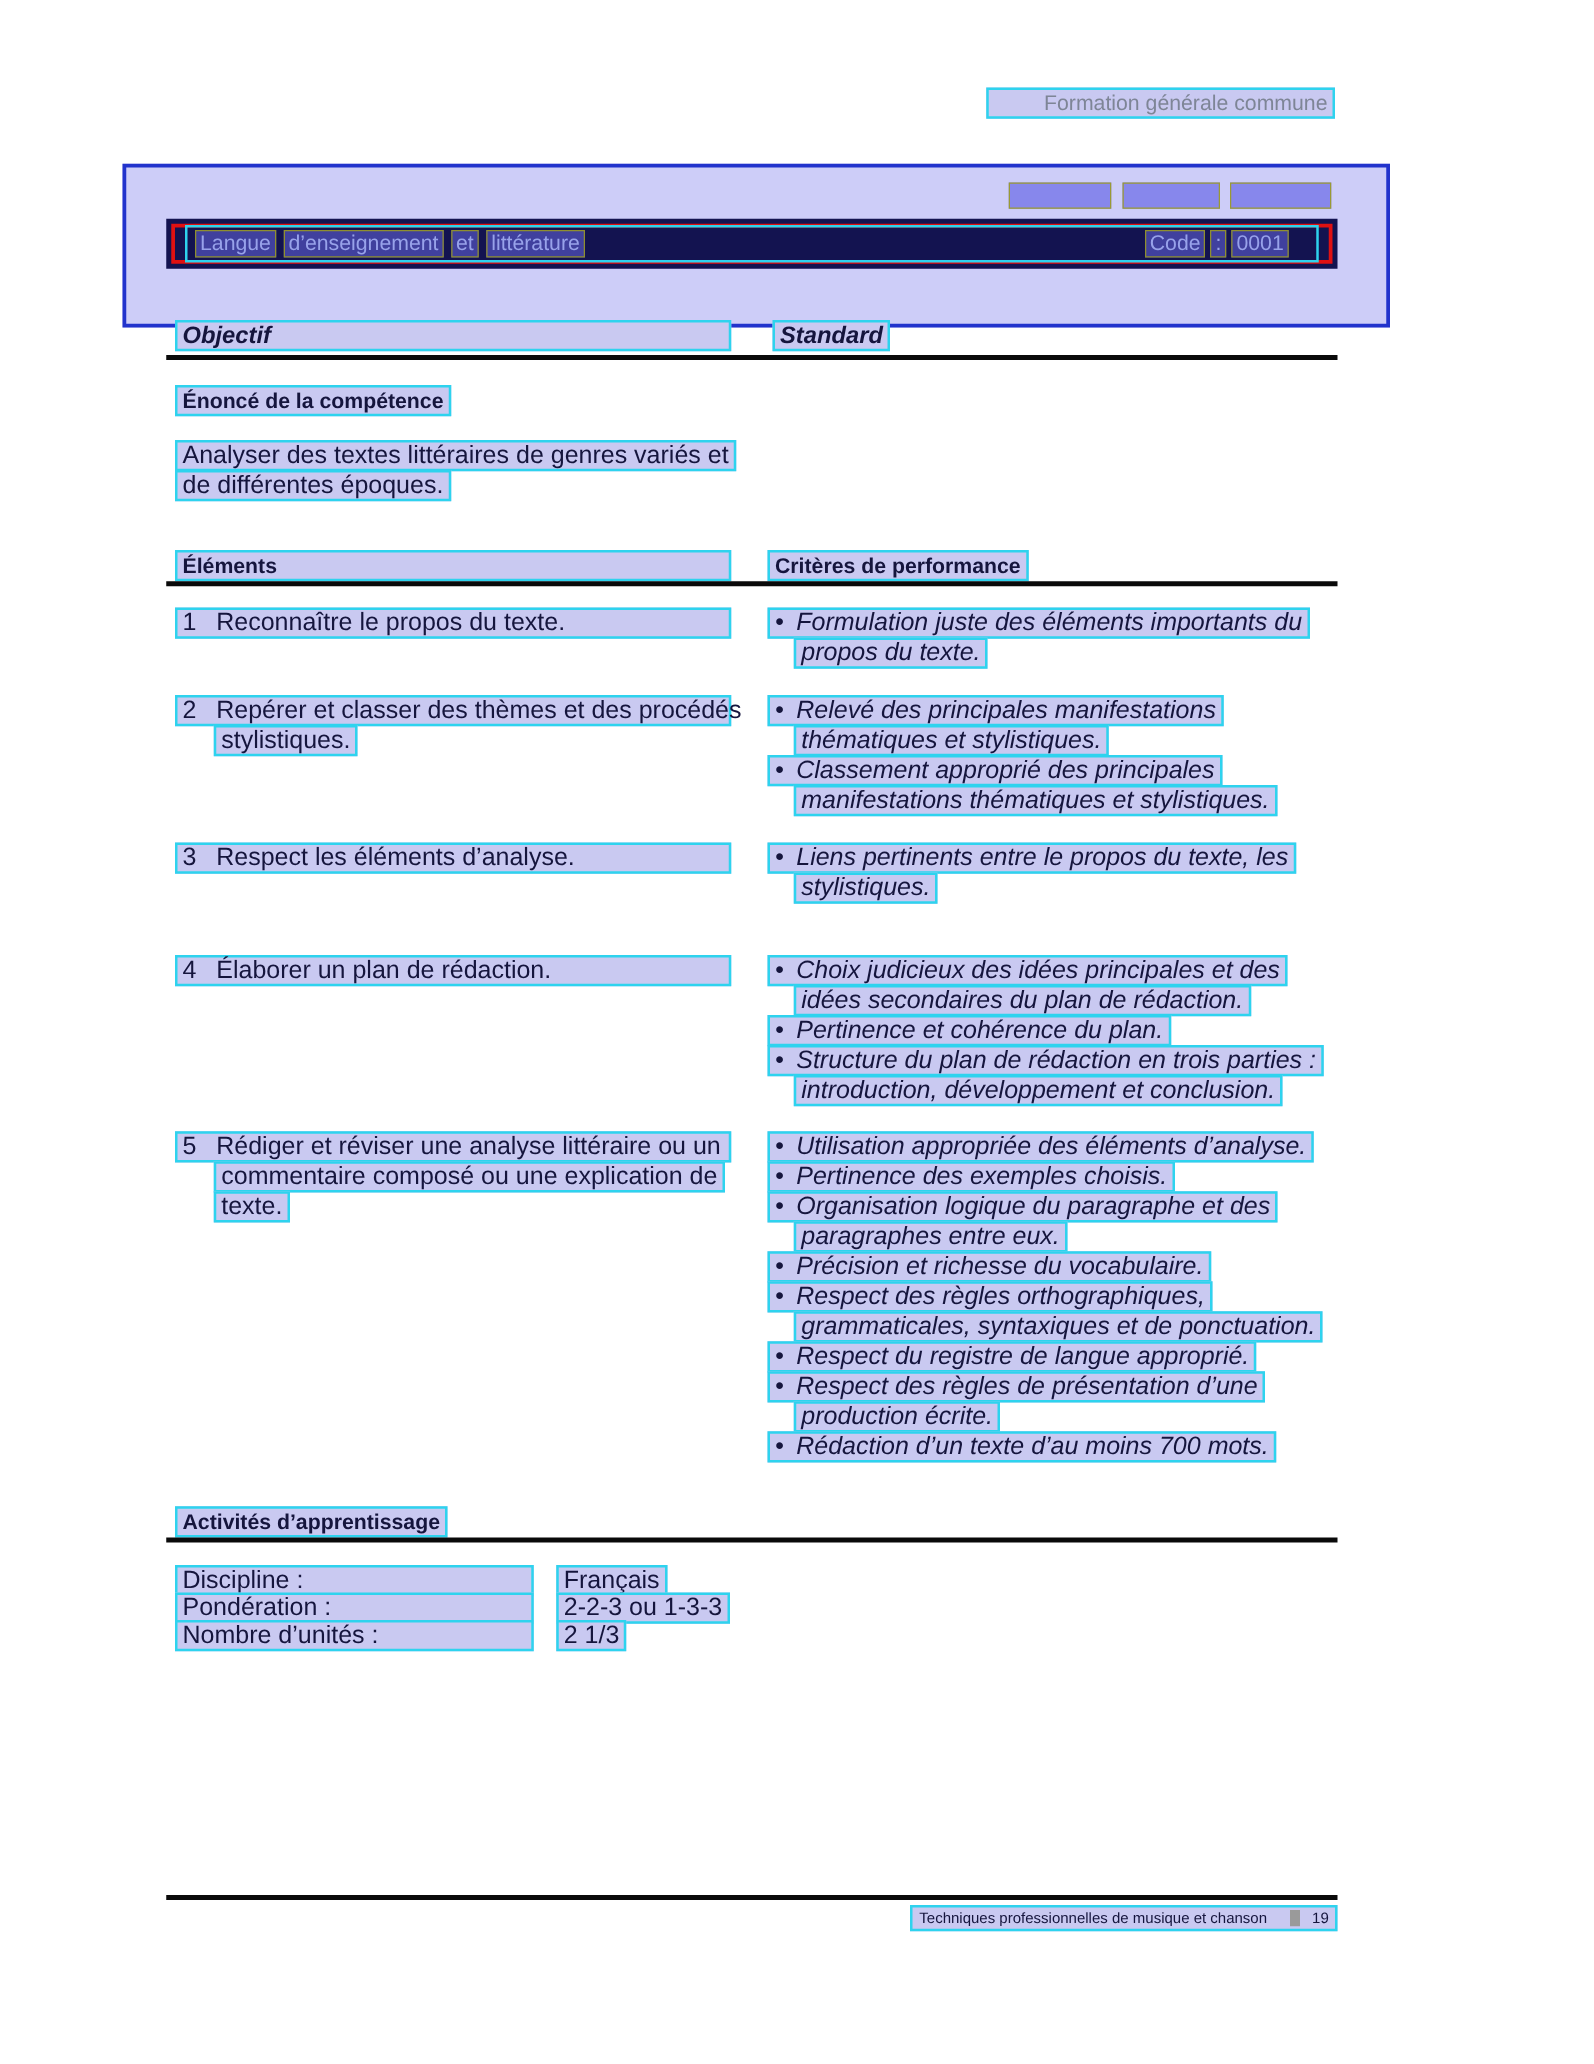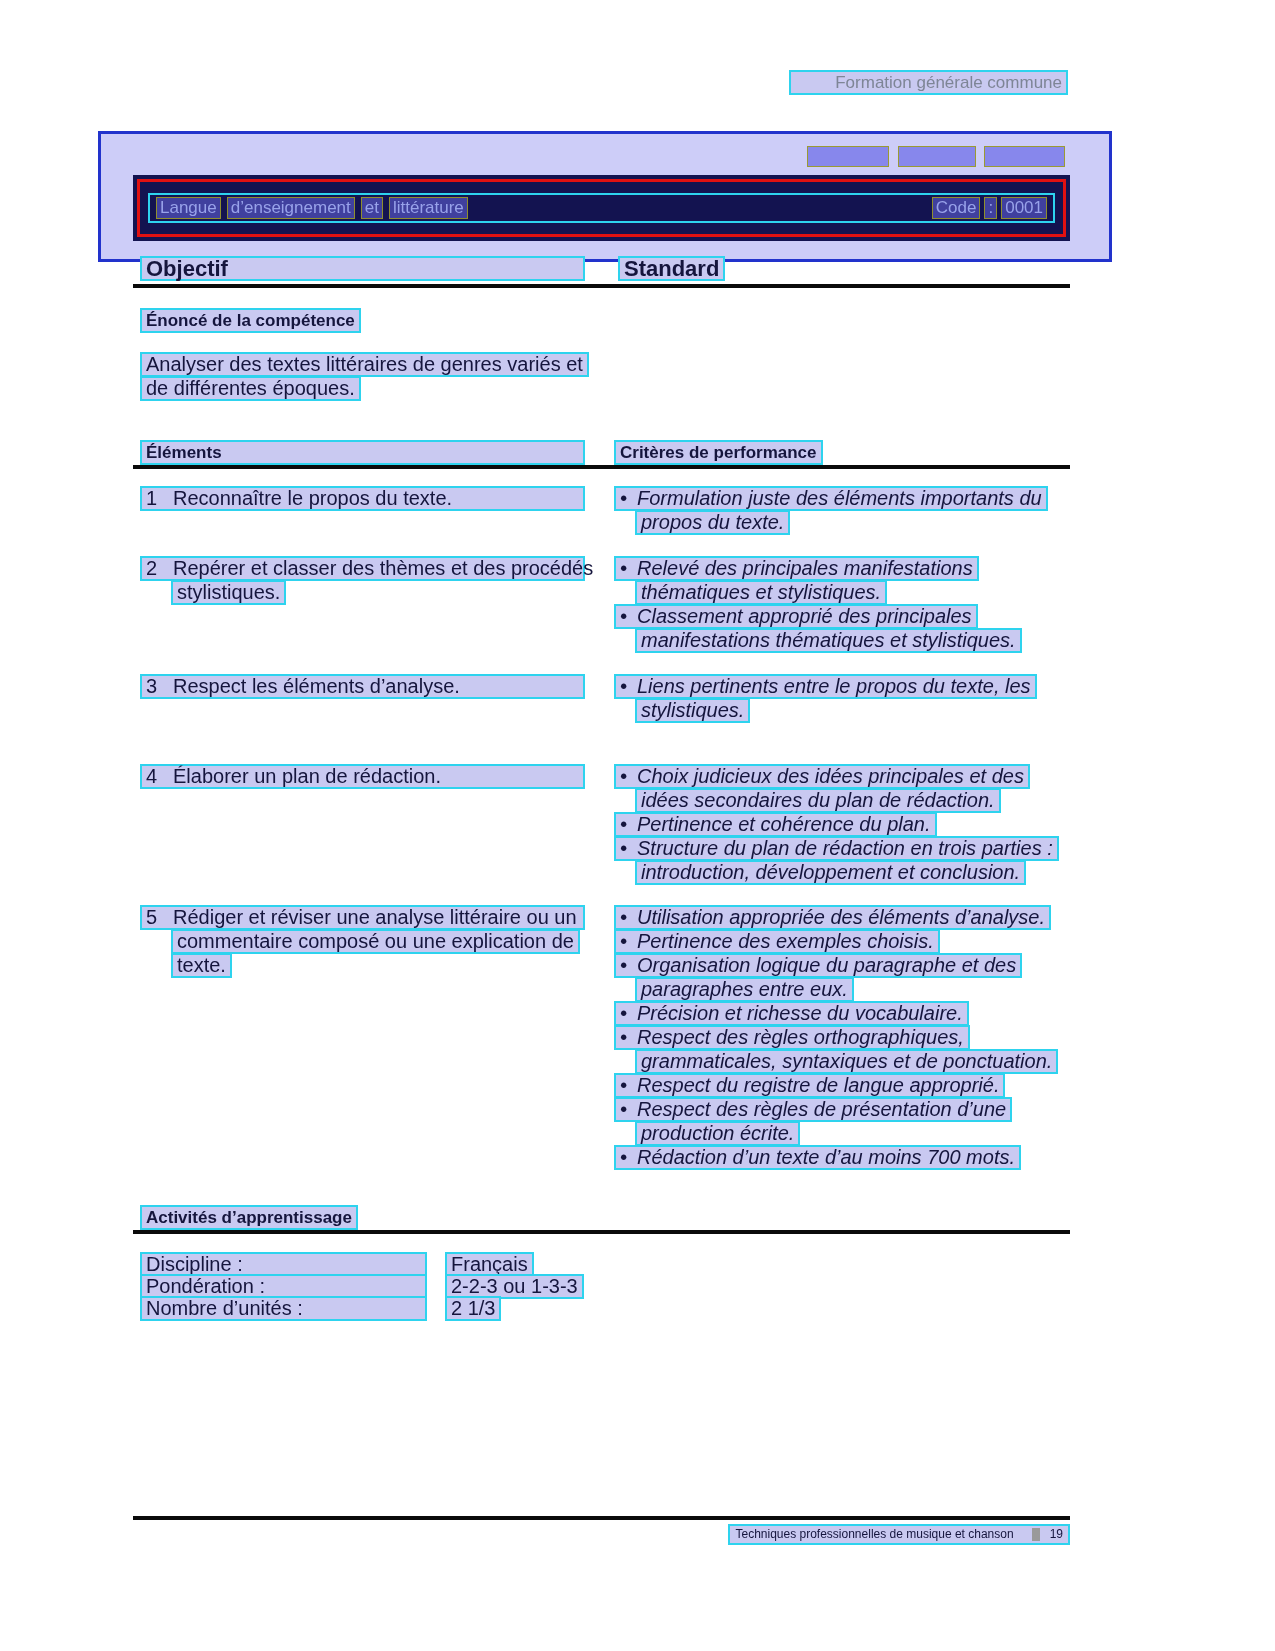--- a/index.html
+++ b/index.html
@@ -8,41 +8,41 @@
 
   
   .hl{display:inline-block;background:#c9c9f1;border:2px solid #2ed3ee;
       padding:1px 4px;font-size:20px;line-height:19px;color:#15153d;
       white-space:nowrap;box-sizing:border-box;vertical-align:top;}
   .wide{display:block;width:445px;}
   .line{height:24px;}
 
   
   .h-bold{font-weight:bold;font-size:17px;}
-  .h-ital{font-weight:bold;font-size:22px;}
+  .h-ital{font-weight:bold;font-style:italic;font-size:19px;}
 
   .rule{position:absolute;height:4px;background:#0a0a0a;left:133px;width:937px;}
 
   
   .top-note{position:absolute;top:70px;right:207px;}
   .top-note .hl{color:#7e8596;font-size:17px;padding-left:44px;}
 
   
   .outer-box{position:absolute;left:98px;top:131px;width:1008px;height:125px;
              background:#cdcdf8;border:3px solid #2233cc;}
   .mini-rect{position:absolute;top:12px;height:19px;background:#8787ec;border:1px solid #9a9a33;}
-  .bar{position:absolute;left:32px;top:41px;width:937px;height:66px;background:#131350;}
+  .bar{position:absolute;left:32px;top:41px;width:937px;height:40px;background:#131350;}
   .bar-inner{position:absolute;left:4px;right:4px;top:4px;bottom:4px;
              border:3px solid #e01111;background:#131350;display:flex;align-items:center;}
   .bar-line{flex:1;margin:0 8px;border:2px solid #2ed3ee;display:flex;
             justify-content:space-between;align-items:center;padding:2px 6px;}
   .w{display:inline-block;background:#40409e;border:1px solid #8f8f2e;
      color:#98a2ea;padding:0 3px;margin-right:6px;font-size:17px;line-height:20px;}
   .code-grp .w{margin-right:4px;}
-  .code-grp .w:last-child{margin-right:0;}
+  .code-grp .w:last-child{margin-right:16px;}
 
   
   .item{position:absolute;left:0;top:0;width:1275px;}
   .col-l{position:absolute;left:140px;width:445px;}
   .col-r{position:absolute;left:614px;width:456px;font-style:italic;}
   .num{display:inline-block;width:27px;}
   .cont{margin-left:31px;}
   .bullet::before{content:"\2022";display:inline-block;width:17px;}
   .bcont{margin-left:21px;}
 

